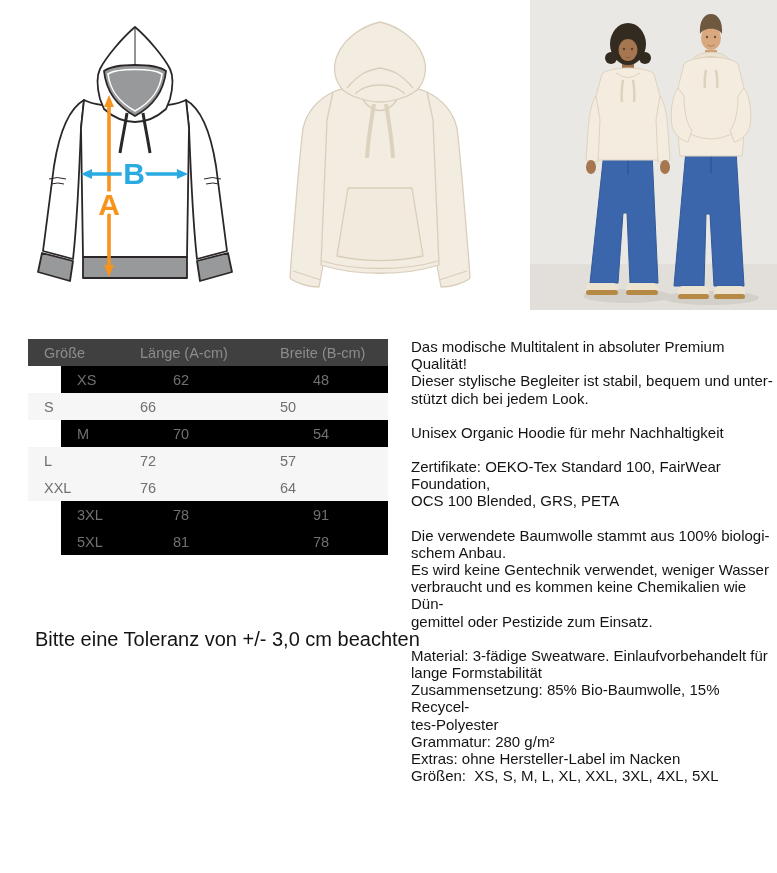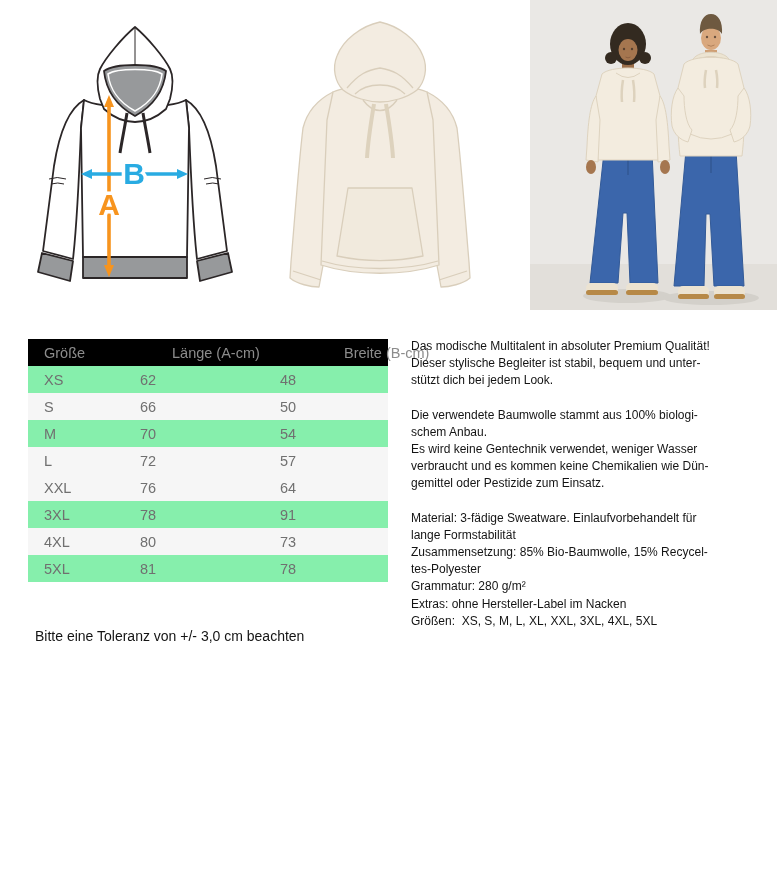--- a/index.html
+++ b/index.html
@@ -25,33 +25,33 @@
   .mlabel.b { fill:#29ABE2; }
 
   
   #size-table { left:28px; top:339px; width:360px; }
   .trow {
     display:grid; grid-template-columns:112px 140px 108px;
     height:27px; align-items:center;
     font-size:14.5px; color:#707070;
   }
   .trow .c1 { padding-left:16px; }
-  .trow.head  { background:#000000; color:#8c8c8c;gap:32px; }
+  .trow.head  { background:#404040; color:#8c8c8c; }
   .trow.even  { background:#f6f6f6; }
-  .trow.odd   { background:#86efac; }
+  .trow.odd   { background:#000000;margin-left:33px; }
 
   #tolerance-note {
-    left:35px; top:628px; font-size:14px; color:#141414;
+    left:35px; top:628px; font-size:20px; color:#141414;
   }
 
   
   #description { left:411px; top:338px; width:362px; }
   #description p {
     margin:0 0 17px 0;
-    font-size:12px; line-height:17.2px;
+    font-size:15px; line-height:17.2px;
     white-space:pre-wrap; color:#141414;
   }
 </style>
 </head>
 <body>
 
 <div class="abs" id="diagram-wrap">
   <svg width="230" height="290" viewBox="0 0 230 290">
     <g stroke="#2b2627" stroke-width="1.8" fill="#ffffff" stroke-linejoin="round">
 
@@ -202,38 +202,36 @@
   <div class="trow even">
     <div class="tc c1">XXL</div>
     <div class="tc">76</div>
     <div class="tc">64</div>
   </div>
   <div class="trow odd">
     <div class="tc c1">3XL</div>
     <div class="tc">78</div>
     <div class="tc">91</div>
   </div>
-  <div class="trow even">
-    <div class="tc c1">4XL</div>
-    <div class="tc">80</div>
-    <div class="tc">73</div>
-  </div>
   <div class="trow odd">
     <div class="tc c1">5XL</div>
     <div class="tc">81</div>
     <div class="tc">78</div>
   </div>
 </div>
 
 <div class="abs" id="tolerance-note">Bitte eine Toleranz von +/- 3,0 cm beachten</div>
 
 <div class="abs" id="description">
   <p>Das modische Multitalent in absoluter Premium Qualität!
 Dieser stylische Begleiter ist stabil, bequem und unter-
 stützt dich bei jedem Look.</p>
+  <p>Unisex Organic Hoodie für mehr Nachhaltigkeit</p>
+  <p>Zertifikate: OEKO-Tex Standard 100, FairWear Foundation,
+OCS 100 Blended, GRS, PETA</p>
   <p>Die verwendete Baumwolle stammt aus 100% biologi-
 schem Anbau.
 Es wird keine Gentechnik verwendet, weniger Wasser
 verbraucht und es kommen keine Chemikalien wie Dün-
 gemittel oder Pestizide zum Einsatz.</p>
   <p>Material: 3-fädige Sweatware. Einlaufvorbehandelt für
 lange Formstabilität
 Zusammensetzung: 85% Bio-Baumwolle, 15% Recycel-
 tes-Polyester
 Grammatur: 280 g/m²

